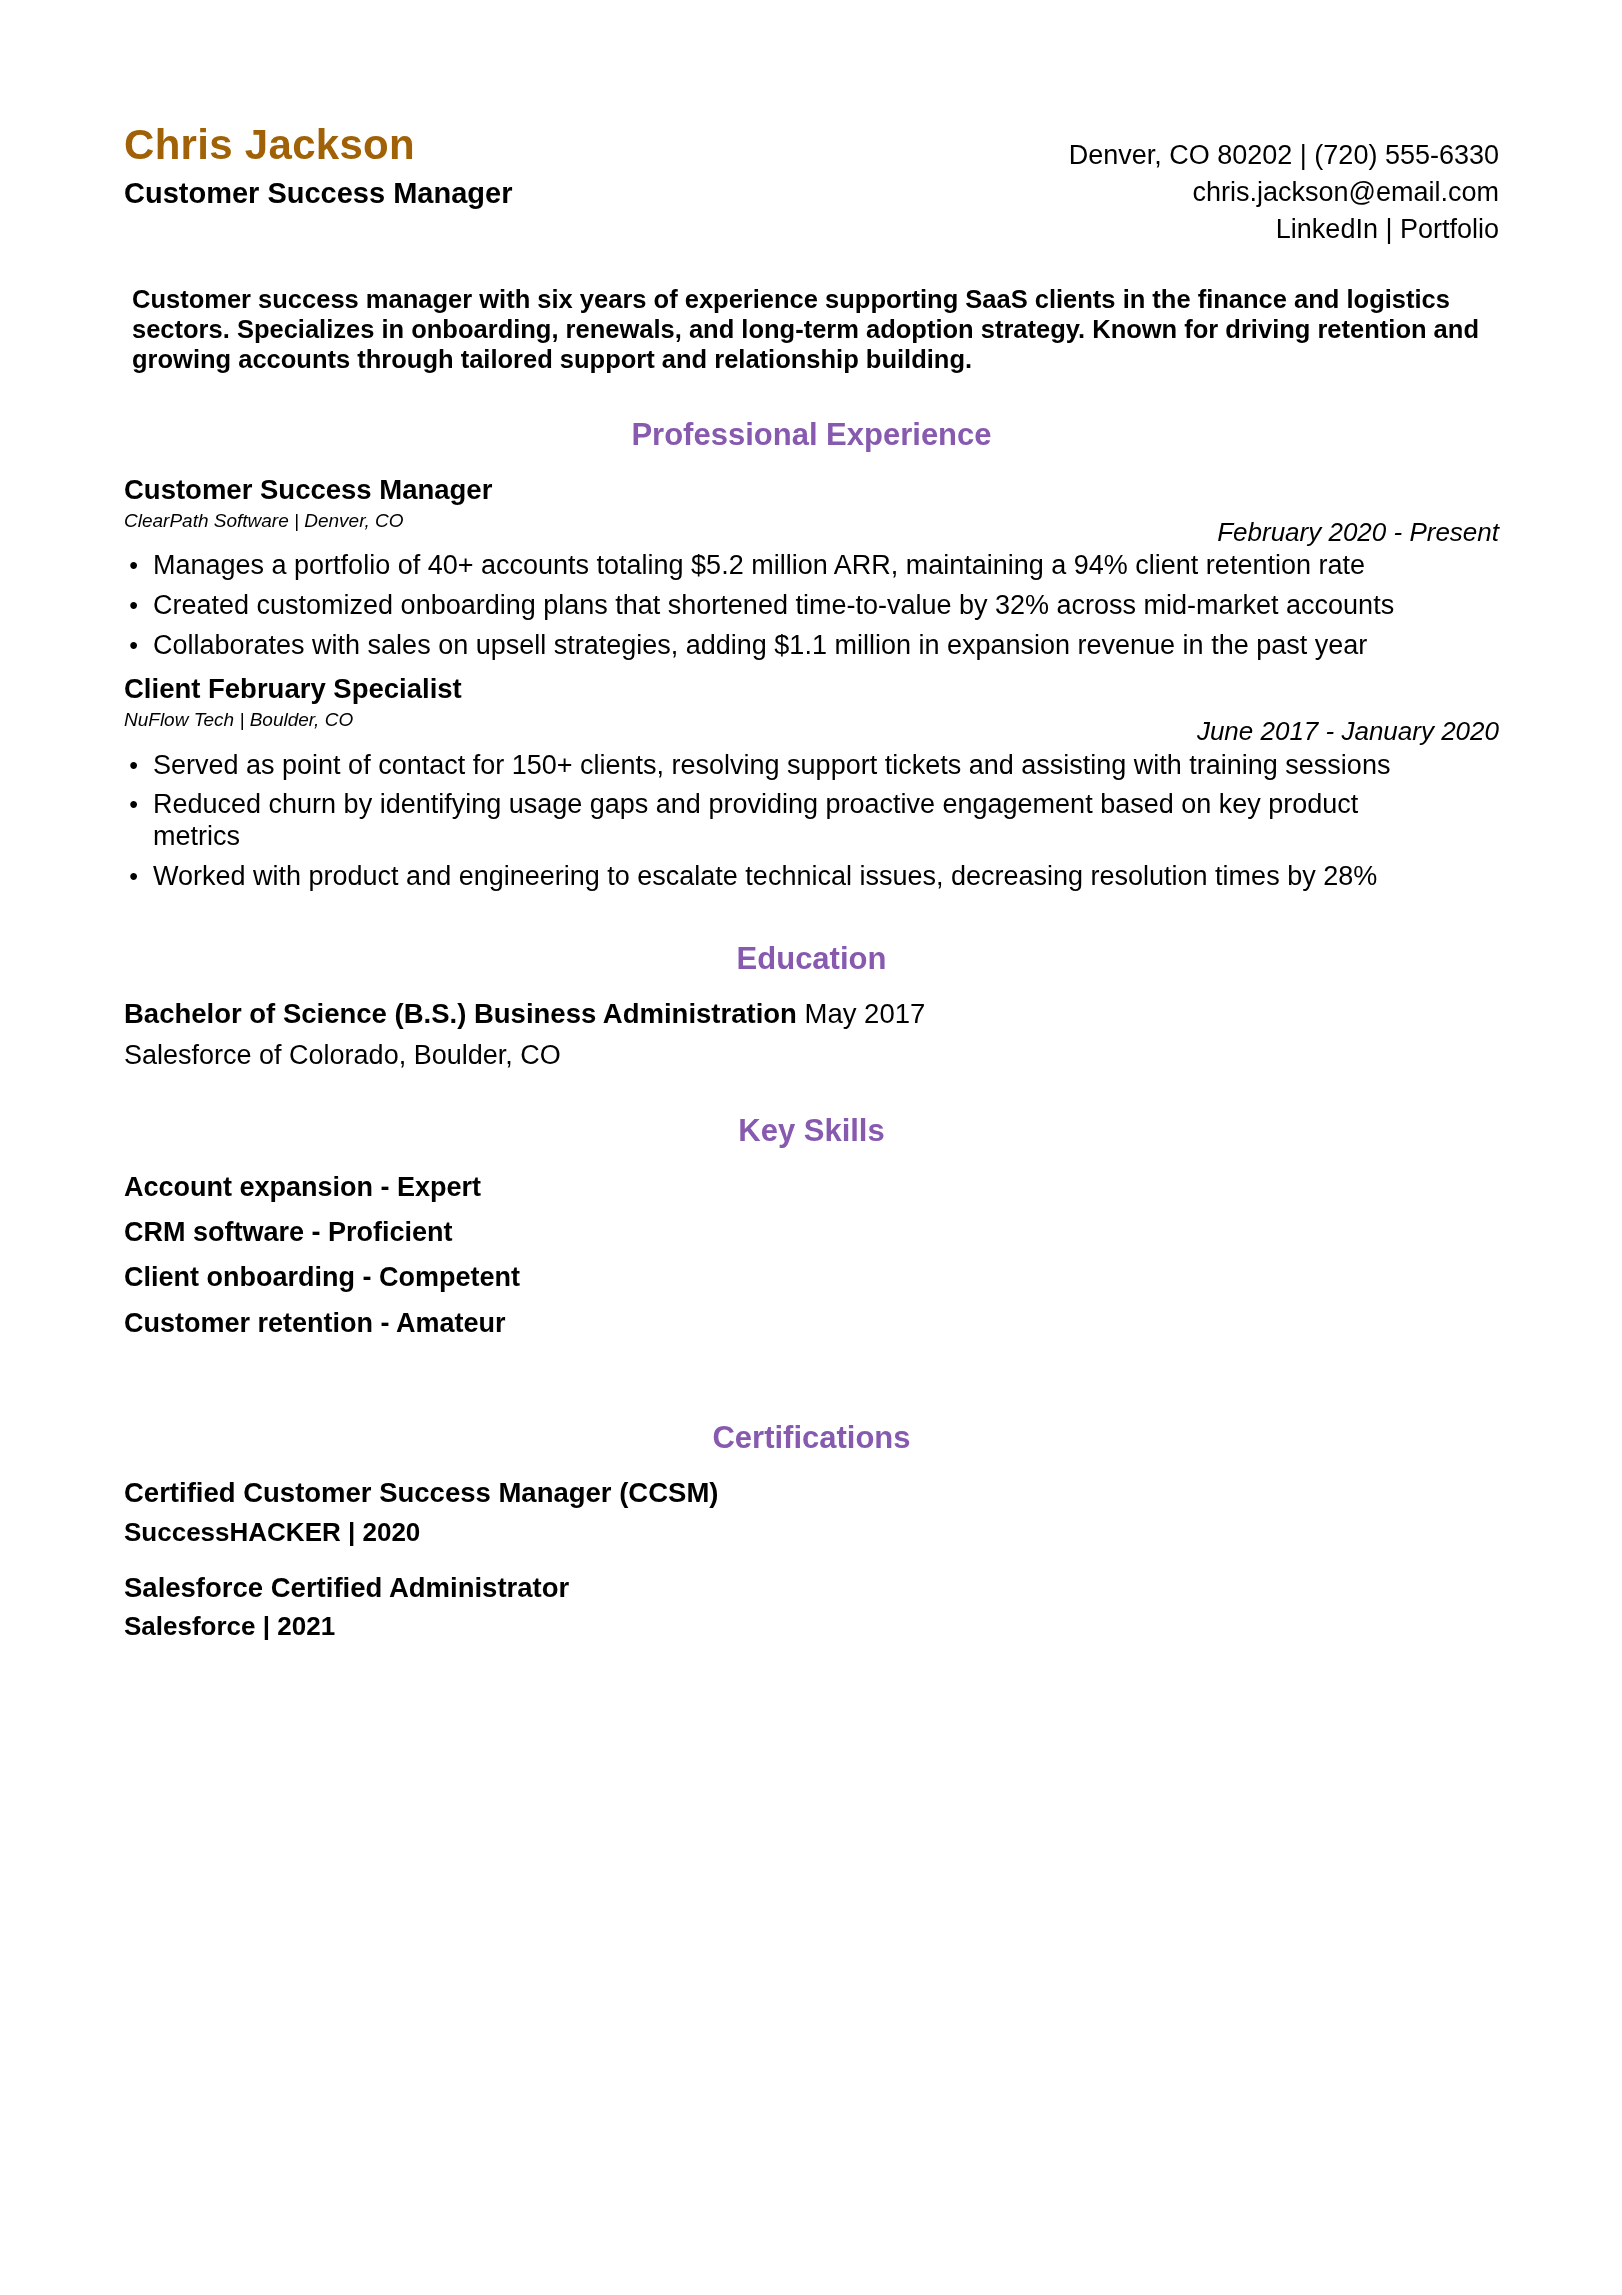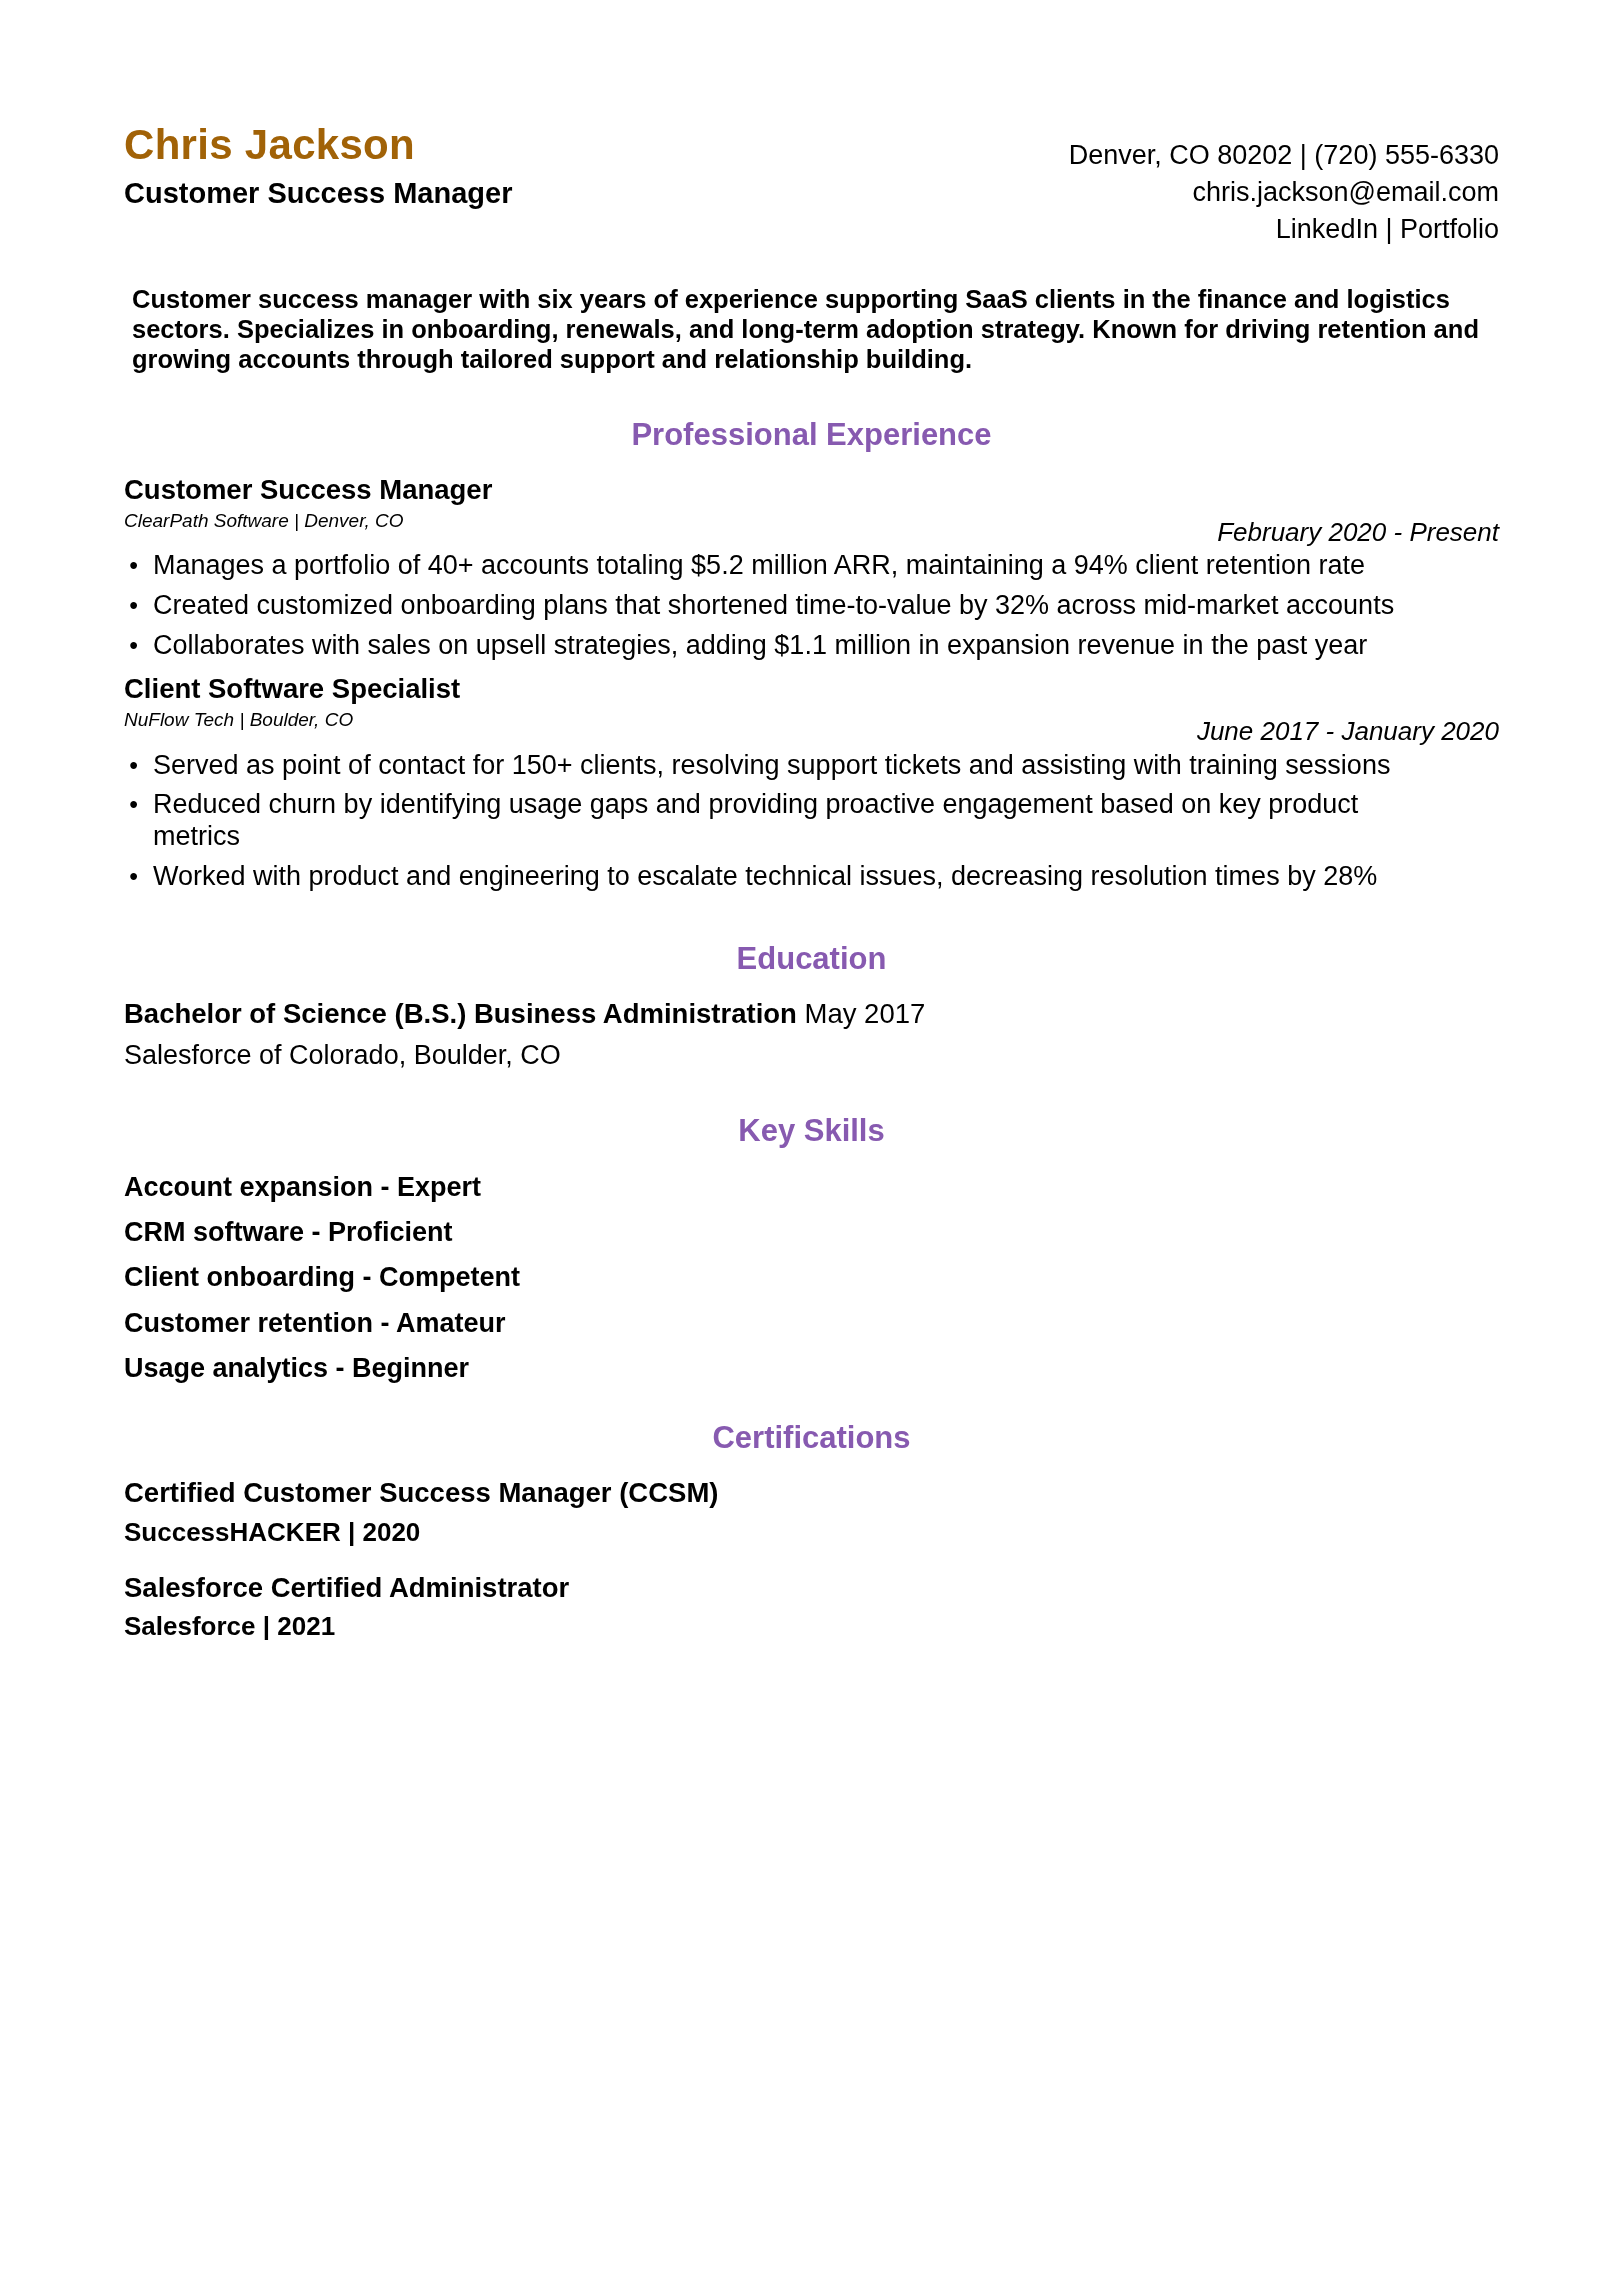--- a/index.html
+++ b/index.html
@@ -60,21 +60,21 @@
         <span class="dates">February 2020 - Present</span>
       </div>
       <ul class="bullets" style="margin-top:5.2px;">
         <li><span class="dot">•</span><span>Manages a portfolio of 40+ accounts totaling $5.2 million ARR, maintaining a 94% client retention rate</span></li>
         <li><span class="dot">•</span><span>Created customized onboarding plans that shortened time-to-value by 32% across mid-market accounts</span></li>
         <li><span class="dot">•</span><span>Collaborates with sales on upsell strategies, adding $1.1 million in expansion revenue in the past year</span></li>
       </ul>
     </div>
 
     <div class="job" style="margin-top:14.4px;">
-      <div class="job-title">Client Software Specialist</div>
+      <div class="job-title">Client February Specialist</div>
       <div class="job-meta">
         <span class="company">NuFlow Tech | Boulder, CO</span>
         <span class="dates">June 2017 - January 2020</span>
       </div>
       <ul class="bullets" style="margin-top:5.2px; width:1346px;">
         <li><span class="dot">•</span><span>Served as point of contact for 150+ clients, resolving support tickets and assisting with training sessions</span></li>
         <li style="padding-right:92px;"><span class="dot">•</span><span>Reduced churn by identifying usage gaps and providing proactive engagement based on key product metrics</span></li>
         <li><span class="dot">•</span><span>Worked with product and engineering to escalate technical issues, decreasing resolution times by 28%</span></li>
       </ul>
     </div>
@@ -97,21 +97,20 @@
   <div class="section" style="top:991px;">
     <div class="sec-head">
       <span class="sec-title">Key Skills</span>
       <span class="sec-rule"></span>
     </div>
     <div style="margin-top:19.6px;">
       <div class="skill">Account expansion - Expert</div>
       <div class="skill">CRM software - Proficient</div>
       <div class="skill">Client onboarding - Competent</div>
       <div class="skill">Customer retention - Amateur</div>
-      <div class="skill">Usage analytics - Beginner</div>
     </div>
   </div>
 
   <div class="section" style="top:1298px;">
     <div class="sec-head">
       <span class="sec-title">Certifications</span>
       <span class="sec-rule"></span>
     </div>
     <div style="margin-top:18.3px;">
       <div class="cert">

